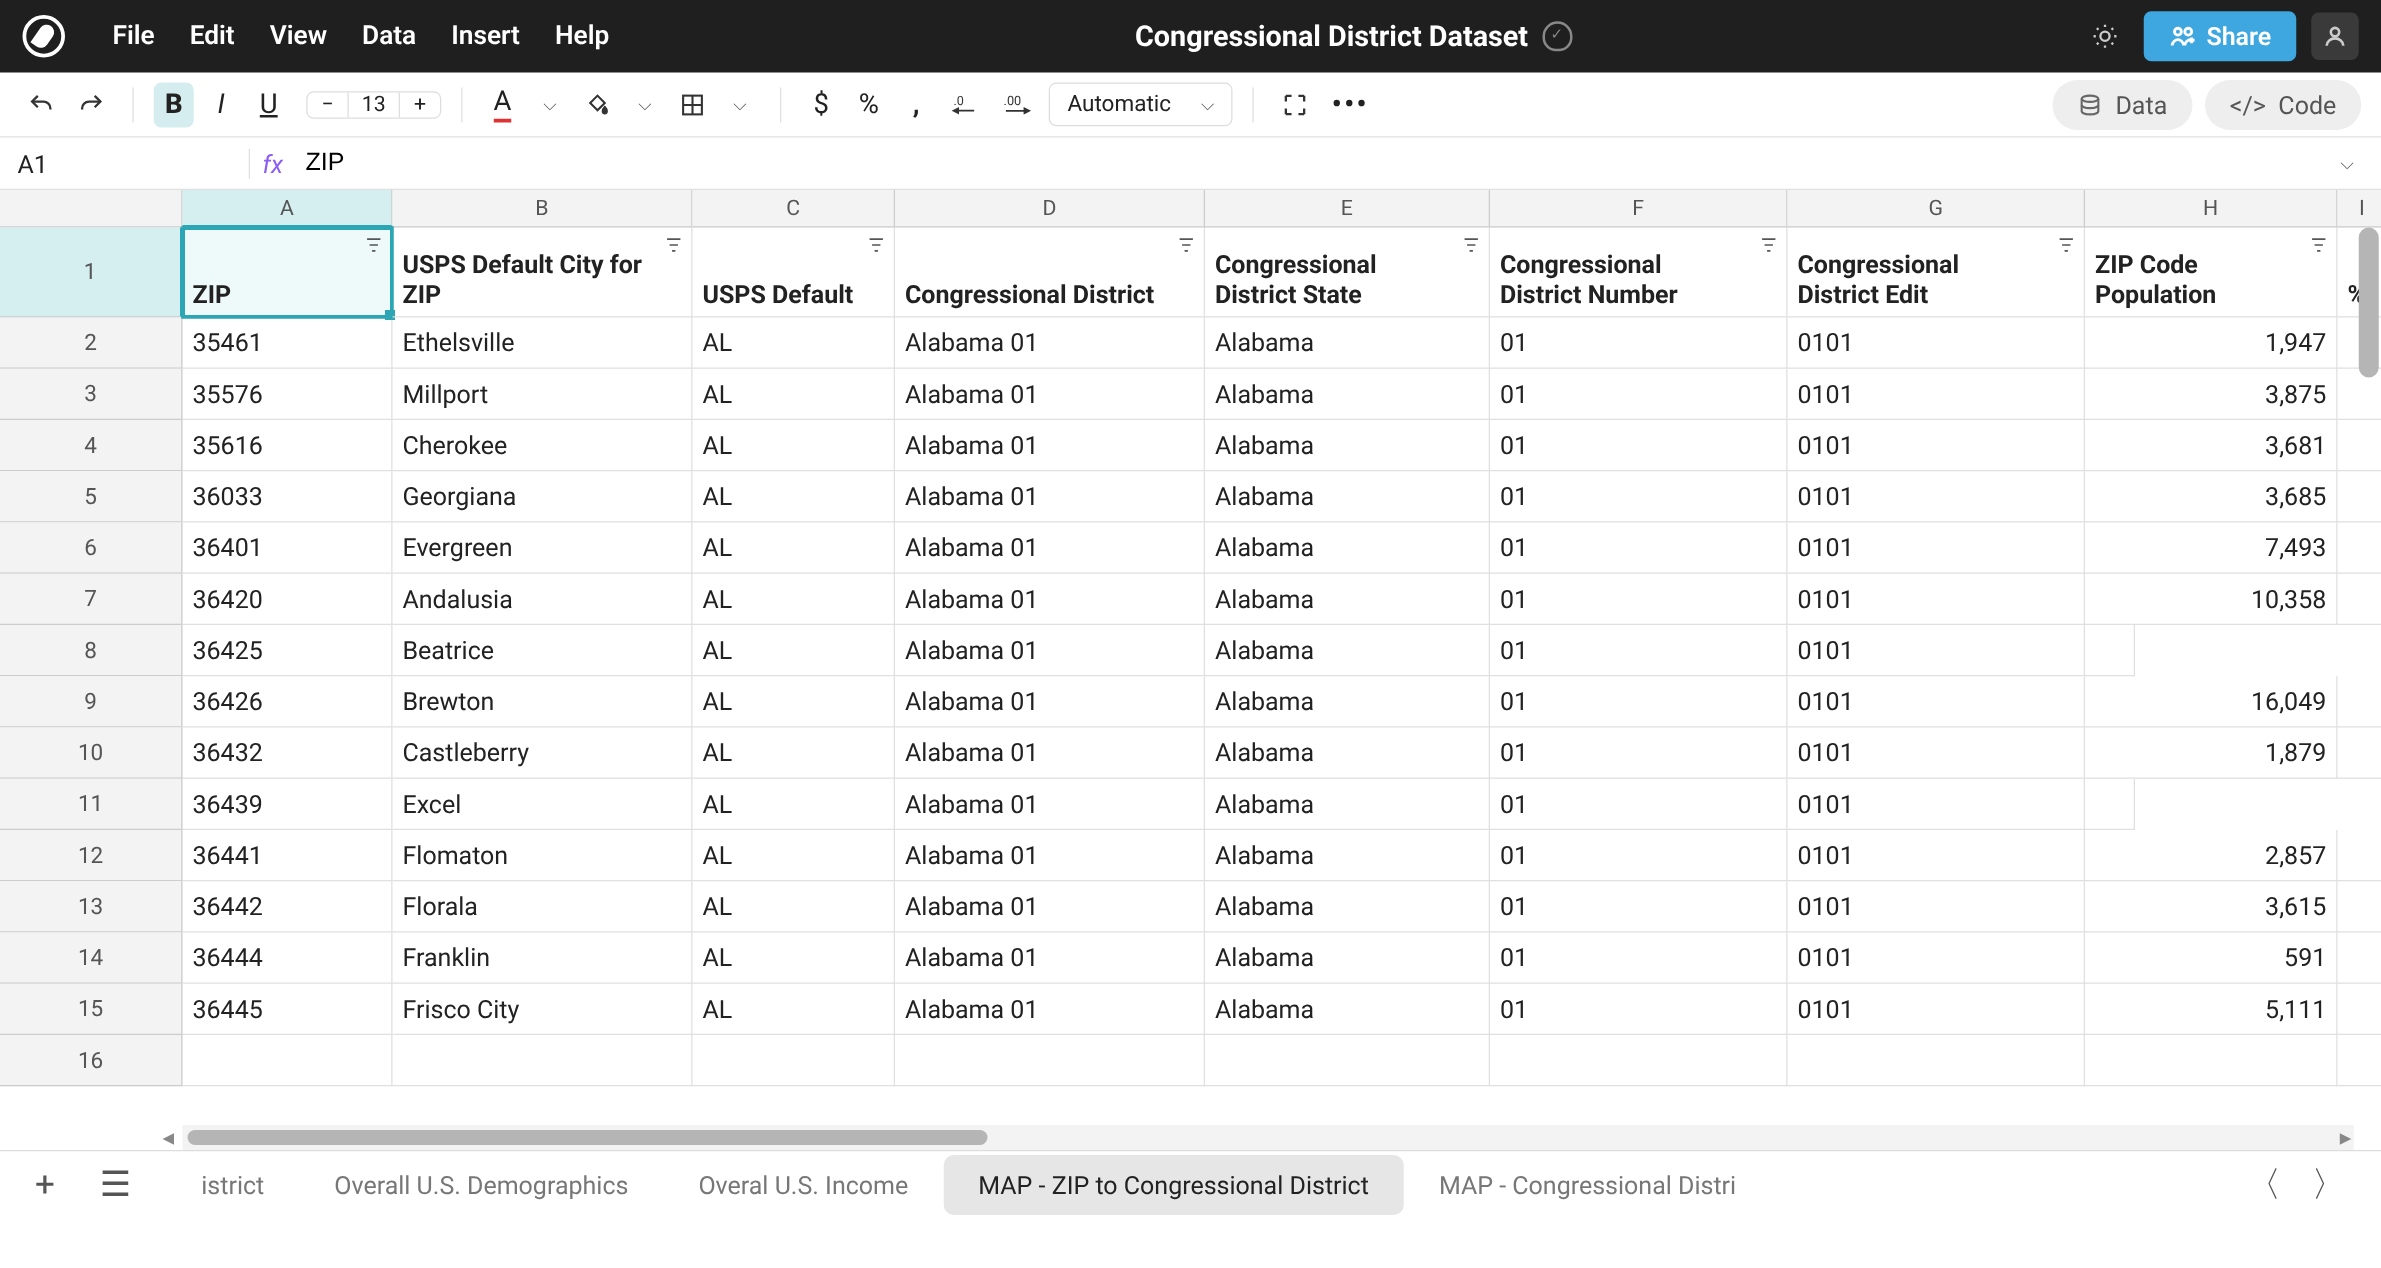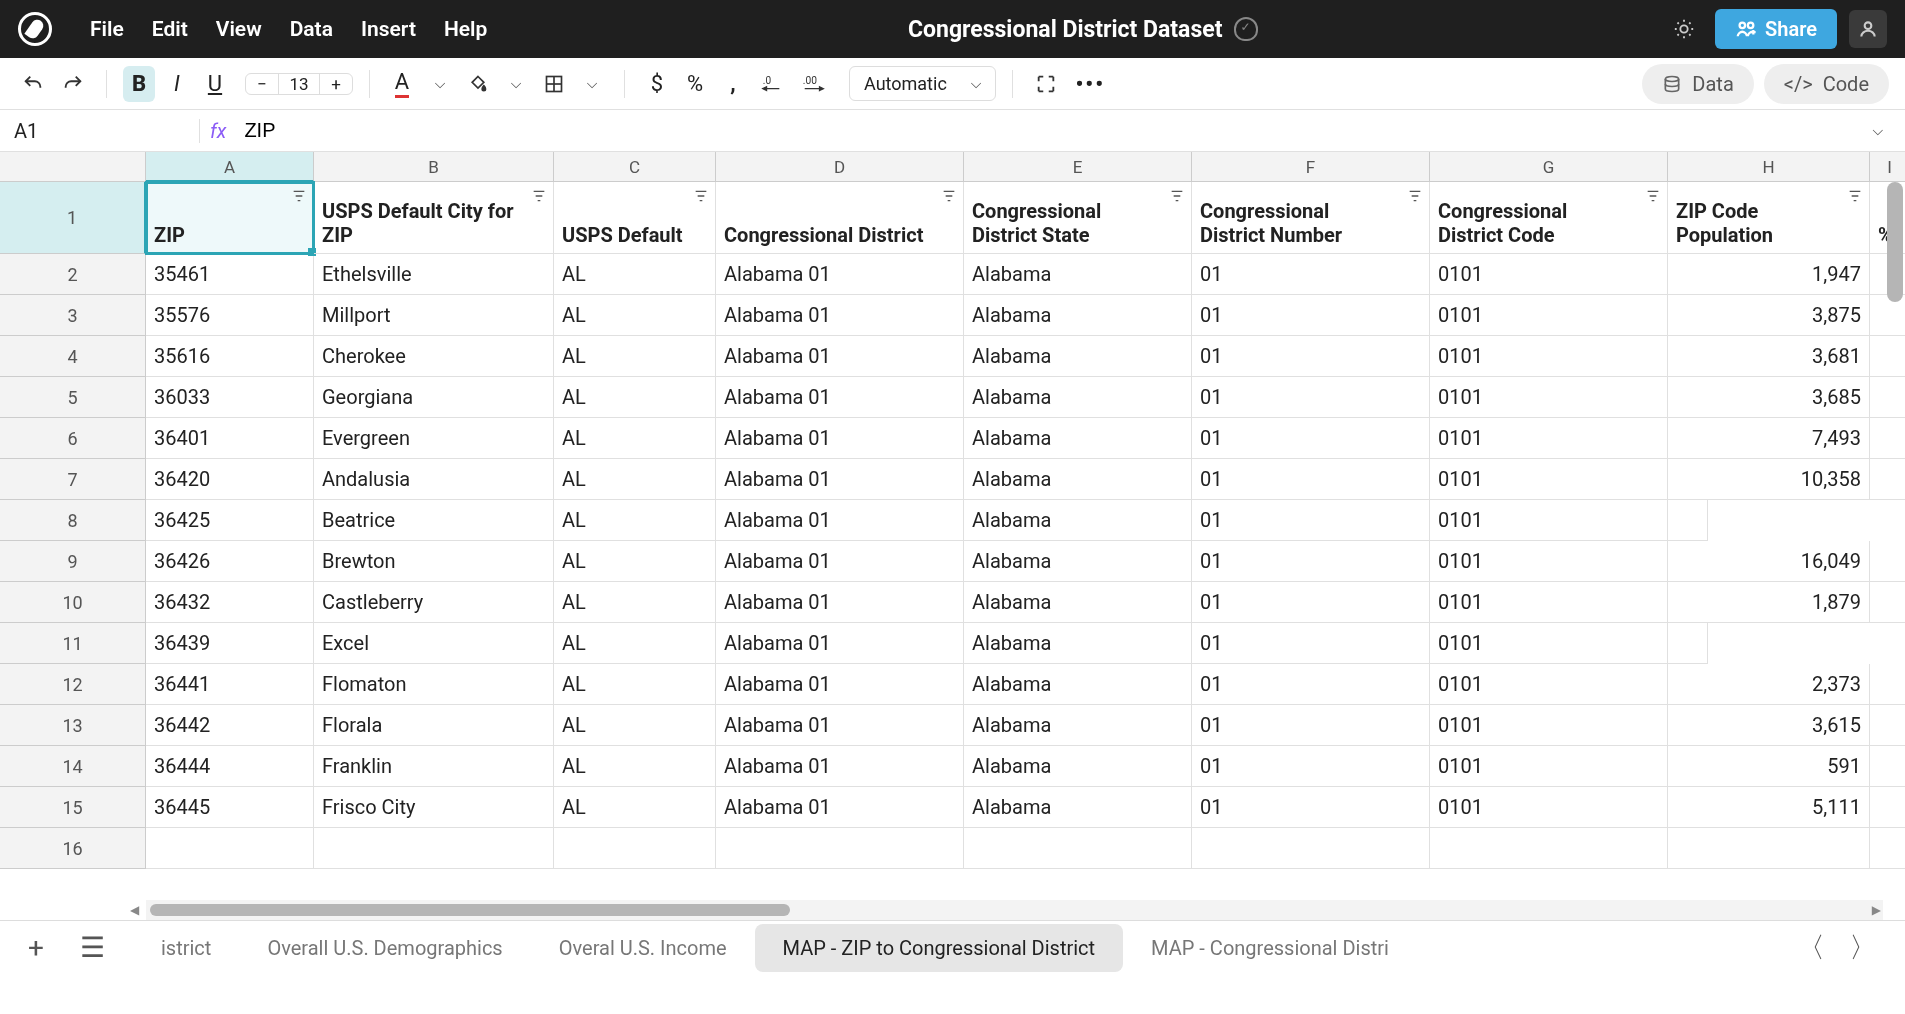--- a/index.html
+++ b/index.html
@@ -173,21 +173,21 @@
         <text x="2" y="10" font-size="11">.0</text>
         <path d="M6 17l-4-2 4-2z M6 15h14" stroke="#333" stroke-width="1.5" fill="#333"></path>
       </svg>
     </div>
   <div class="tb-btn">
       <svg width="26" height="20" viewBox="0 0 28 20" fill="#333">
         <text x="2" y="10" font-size="11">.00</text>
         <path d="M20 17l4-2-4-2z M4 15h16" stroke="#333" stroke-width="1.5" fill="#333"></path>
       </svg>
     </div>
-  <div class="select-box" style="margin-left:10px;">
+  <div class="select-box" style="">
     <span>Automatic</span>
     <span class="chev">⌵</span>
   </div>
   <div class="tb-sep"></div>
   <div class="tb-btn">
       <svg width="22" height="22" viewBox="0 0 24 24" fill="none" stroke="#333" stroke-width="2">
         <path d="M4 4h5M4 4v5M20 4h-5M20 4v5M4 20h5M4 20v-5M20 20h-5M20 20v-5"></path>
       </svg>
     </div>
   <div class="tb-btn" style="letter-spacing:2px;font-weight:700;">•••</div>
@@ -274,21 +274,21 @@
           </div>
           <div class="cell header-cell" style="width: 238px;">
             <span class="ht">Congressional District Number</span>
             <span class="filter-icon">
               <svg viewBox="0 0 24 24" fill="none" stroke="#555" stroke-width="2">
                 <path d="M4 5h16M7 12h10M10 19h4"></path>
               </svg>
             </span>
           </div>
           <div class="cell header-cell" style="width: 238px;">
-            <span class="ht">Congressional District Code</span>
+            <span class="ht">Congressional District Edit</span>
             <span class="filter-icon">
               <svg viewBox="0 0 24 24" fill="none" stroke="#555" stroke-width="2">
                 <path d="M4 5h16M7 12h10M10 19h4"></path>
               </svg>
             </span>
           </div>
           <div class="cell header-cell" style="width: 202px;">
             <span class="ht">ZIP Code Population</span>
             <span class="filter-icon">
               <svg viewBox="0 0 24 24" fill="none" stroke="#555" stroke-width="2">
@@ -420,21 +420,21 @@
         </div>
         <div class="row">
           <div class="rowh">12</div>
           <div class="cell" style="width: 168px;">36441</div>
           <div class="cell" style="width: 240px;">Flomaton</div>
           <div class="cell" style="width: 162px;">AL</div>
           <div class="cell" style="width: 248px;">Alabama 01</div>
           <div class="cell" style="width: 228px;">Alabama</div>
           <div class="cell" style="width: 238px;">01</div>
           <div class="cell" style="width: 238px;">0101</div>
-          <div class="cell num" style="width: 202px;">2,373</div>
+          <div class="cell num" style="width: 202px;">2,857</div>
           <div class="cell" style="width: 40px;"></div>
         </div>
         <div class="row">
           <div class="rowh">13</div>
           <div class="cell" style="width: 168px;">36442</div>
           <div class="cell" style="width: 240px;">Florala</div>
           <div class="cell" style="width: 162px;">AL</div>
           <div class="cell" style="width: 248px;">Alabama 01</div>
           <div class="cell" style="width: 228px;">Alabama</div>
           <div class="cell" style="width: 238px;">01</div>

